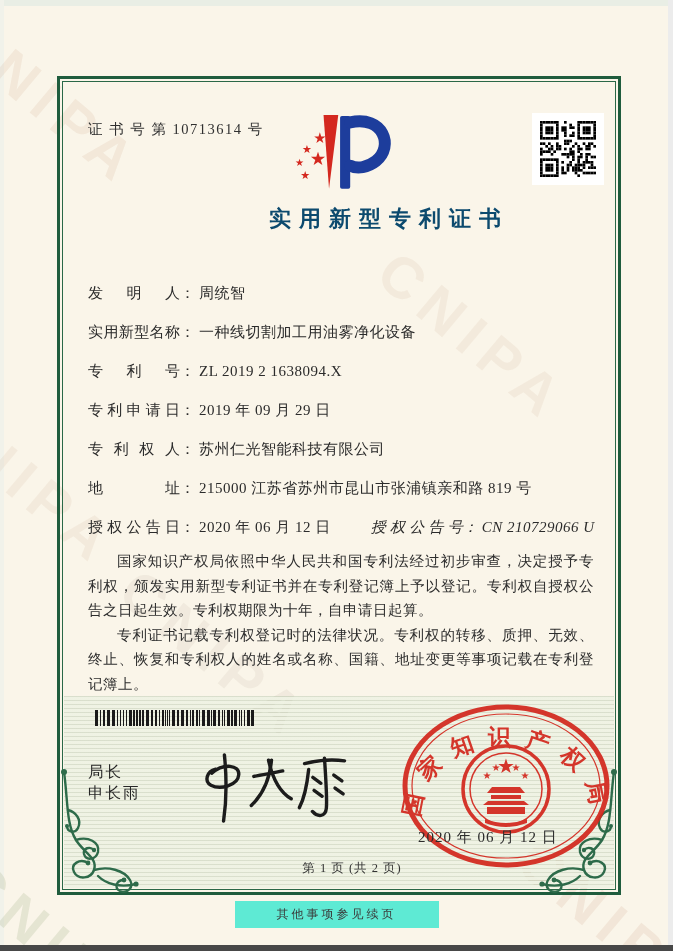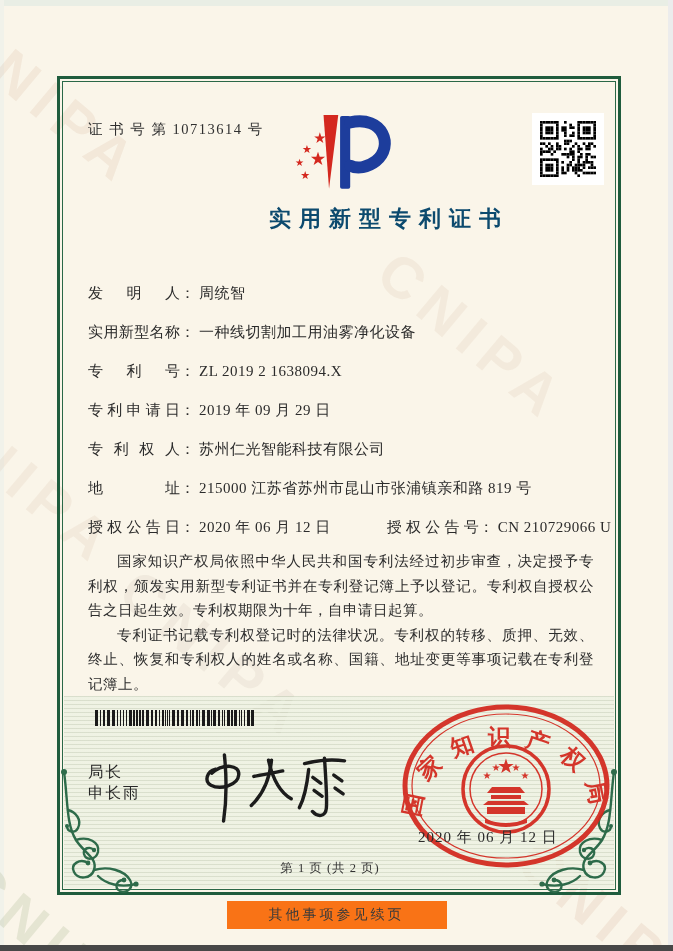--- a/index.html
+++ b/index.html
@@ -63,21 +63,21 @@
   .title{
     position:absolute;left:57px;top:204px;width:664px;
     text-align:center;font-size:22px;font-weight:bold;
     letter-spacing:8px;color:#0c4a6e;
   }
   .fields{position:absolute;left:88px;top:284px;width:505px;font-size:15px;color:#2b2b2b;}
   .frow{height:20px;margin-bottom:19px;white-space:nowrap;}
   .flabel{display:inline-block;width:92px;text-align:justify;text-align-last:justify;vertical-align:top;}
   .fcolon{display:inline-block;margin-right:4px;}
   .fvalue{letter-spacing:0.5px;}
-  .grant-pair{display:inline-block;margin-left:56px;}
+  .grant-pair{display:inline-block;margin-left:40px;font-style:italic;}
 
   .body-text{
     position:absolute;left:88px;top:549px;width:506px;
     font-size:14.5px;line-height:24.5px;color:#2d2d2d;
     text-align:justify;
   }
   .body-text p{margin:0;text-indent:2em;letter-spacing:0.5px;}
 
   .barcode{position:absolute;left:95px;top:710px;width:162px;height:16px;}
 
@@ -85,29 +85,29 @@
   .seal-date{
     position:absolute;left:418px;top:828px;width:190px;
     font-size:15px;color:#2c2c2c;letter-spacing:1px;white-space:nowrap;
   }
 
   .signer{position:absolute;left:88px;top:762px;font-size:15.5px;color:#262626;}
   .signer div{letter-spacing:2px;}
   .signature{position:absolute;left:192px;top:748px;width:175px;height:80px;transform:rotate(-1deg);}
 
   .page-indicator{
-    position:absolute;left:48px;top:860px;width:564px;text-align:center;
+    position:absolute;left:70px;top:860px;width:564px;text-align:center;
     font-size:12.5px;color:#333;letter-spacing:1px;
   }
   .note-box{
     position:absolute;left:0;top:901px;width:673px;text-align:center;
   }
   .note-box span{
-    display:inline-block;background:#f97316;
-    padding:5px 42px;font-size:14px;letter-spacing:3px;color:#3a3a3a;
+    display:inline-block;background:#5eead4;
+    padding:5px 42px;font-size:12px;letter-spacing:3px;color:#3a3a3a;
   }
 </style>
 </head>
 <body>
 
 <div class="page">
 
   <div class="edge-top"></div>
   <div class="edge-left"></div>
   <div class="edge-right"></div>

